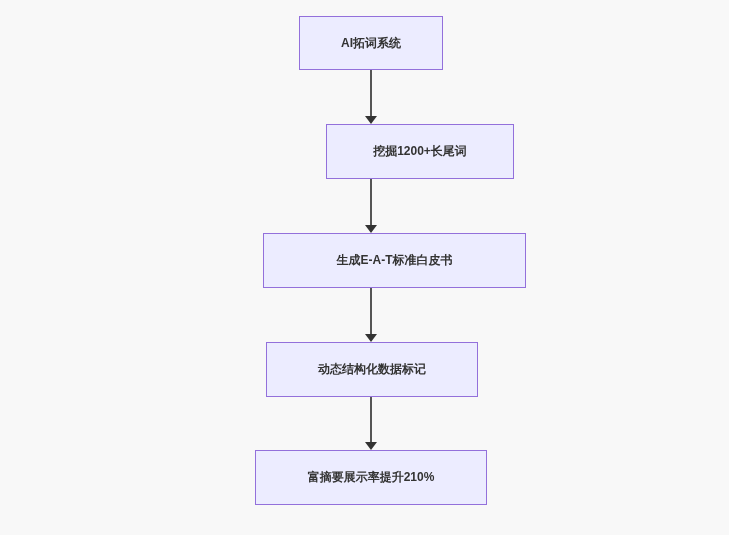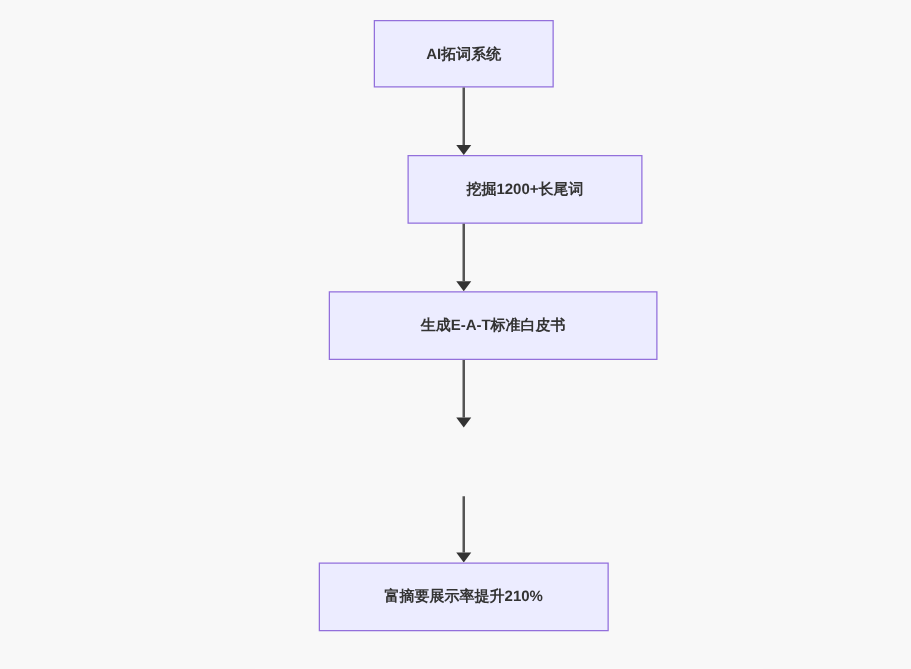--- a/index.html
+++ b/index.html
@@ -76,20 +76,23 @@
   <div class="edge-line e1l"></div>
   <div class="edge-head e1h"></div>
 
   <div class="node n2">
     <span>生成E-A-T标准白皮书</span>
   </div>
 
   <div class="edge-line e2l"></div>
   <div class="edge-head e2h"></div>
 
+  <div class="node n3">
+    <span>动态结构化数据标记</span>
+  </div>
 
   <div class="edge-line e3l"></div>
   <div class="edge-head e3h"></div>
 
   <div class="node n4">
     <span>富摘要展示率提升210%</span>
   </div>
 
 </div>
 

